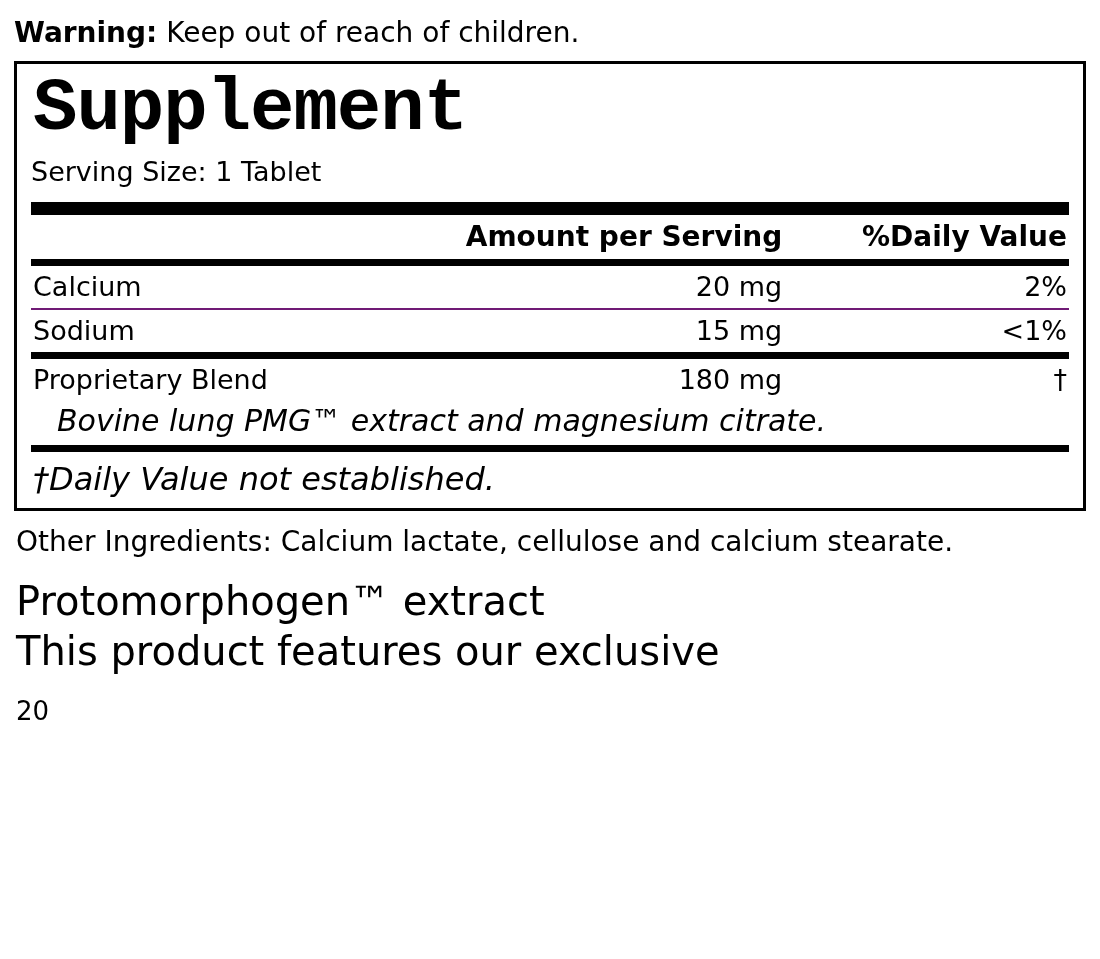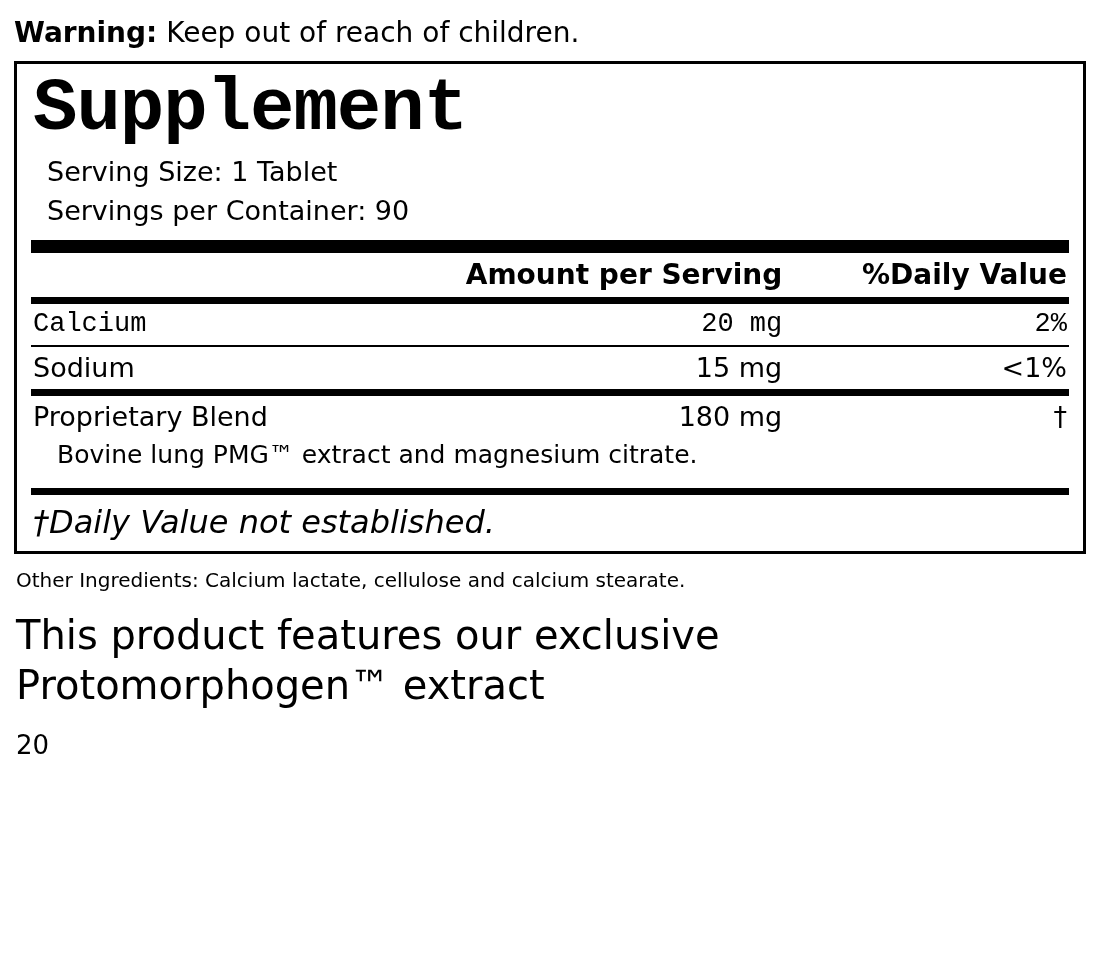--- a/index.html
+++ b/index.html
@@ -51,21 +51,20 @@
     line-height: 1.02;
     display: flex;
     justify-content: space-between;
     padding: 2px 2px 6px 2px;
     font-family: Liberation Mono, monospace;
   }
   .serving-info {
     font-size: 27px;
     line-height: 1.42;
     padding-bottom: 6px;
-    margin-left: 16px;
   }
 
   .rule-thick {
     height: 13px;
     background: #000;
     margin: 4px 0 0 0;
   }
   .rule-medium {
     height: 7px;
     background: #000;
@@ -85,35 +84,35 @@
   .col-amount { text-align: right; width: 37%; padding-right: 48px !important;}
   .col-dv { text-align: right; width: 23%; }
 
   .header-row th {
     font-weight: bold;
     font-size: 28px;
     padding-top: 6px;
     padding-bottom: 8px;
   }
   .row-line td {
-    border-bottom: 2px solid #000000;
-    font-family: Liberation Mono, monospace;
+    border-bottom: 2px solid #701a75;
   }
   .blend-desc {
-    font-size: 25px;
-    padding: 2px 2px 19px 26px;
+    font-size: 30px;
+    padding: 2px 2px 7px 26px;
+    font-style: italic;
   }
   .footnote {
     font-size: 32px;
     padding: 8px 2px 0 2px;
     font-style: italic;
   }
 
   .other-ingredients {
-    font-size: 20px;
+    font-size: 28px;
     padding: 14px 2px 0 2px;
     line-height: 1.2;
   }
   .feature-text {
     font-size: 40px;
     line-height: 1.25;
     padding: 18px 2px 0 2px;
   }
   .page-number {
     font-size: 26px;
@@ -130,21 +129,20 @@
   </div>
 
   <div class="facts-panel">
 
     <div class="facts-title">
       <span>Supplement</span>
     </div>
 
     <div class="serving-info">
       <div>Serving Size: 1 Tablet</div>
-      <div>Servings per Container: 90</div>
     </div>
 
     <div class="rule-thick"></div>
 
     <table class="facts-table">
       <tbody>
           <tr class="header-row">
         <th class="col-name"></th>
         <th class="col-amount">Amount per Serving</th>
         <th class="col-dv">%Daily Value</th>
@@ -185,19 +183,19 @@
 
     <div class="rule-medium"></div>
 
     <div class="footnote">†Daily Value not established.</div>
 
   </div>
 
   <div class="other-ingredients">Other Ingredients: Calcium lactate, cellulose and calcium stearate.</div>
 
   <div class="feature-text">
+    <div>Protomorphogen™ extract</div>
     <div>This product features our exclusive</div>
-    <div>Protomorphogen™ extract</div>
   </div>
 
   <div class="page-number">20</div>
 
 </div>
 
 </body></html>

